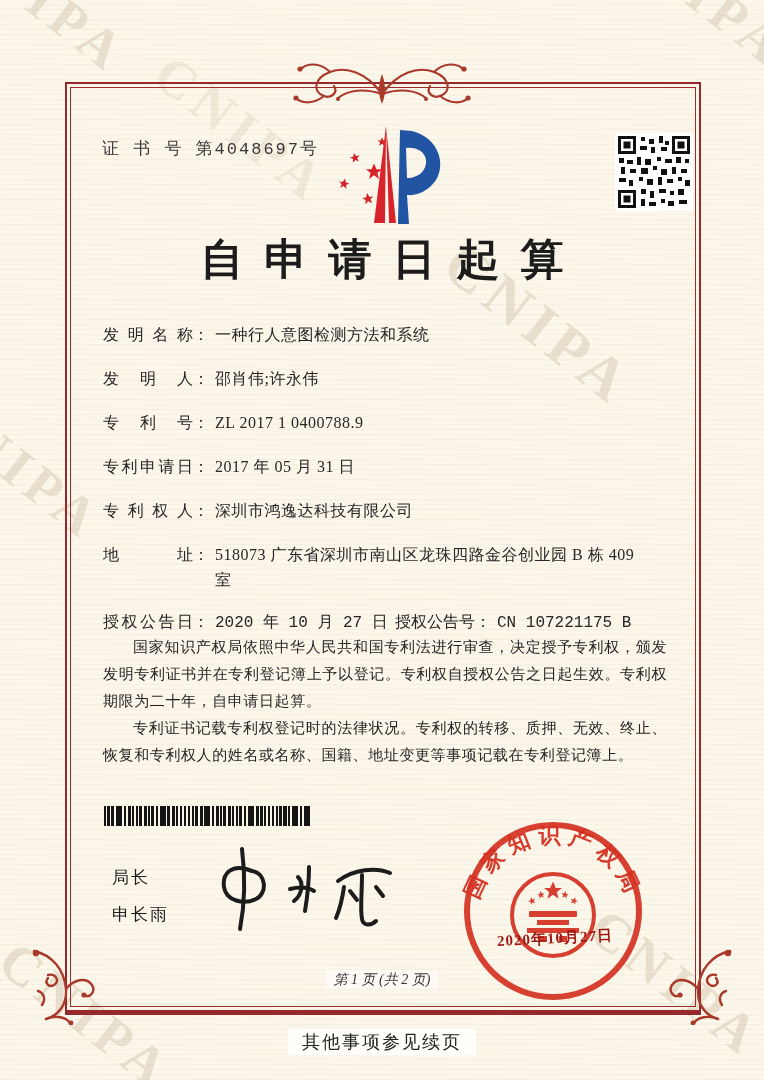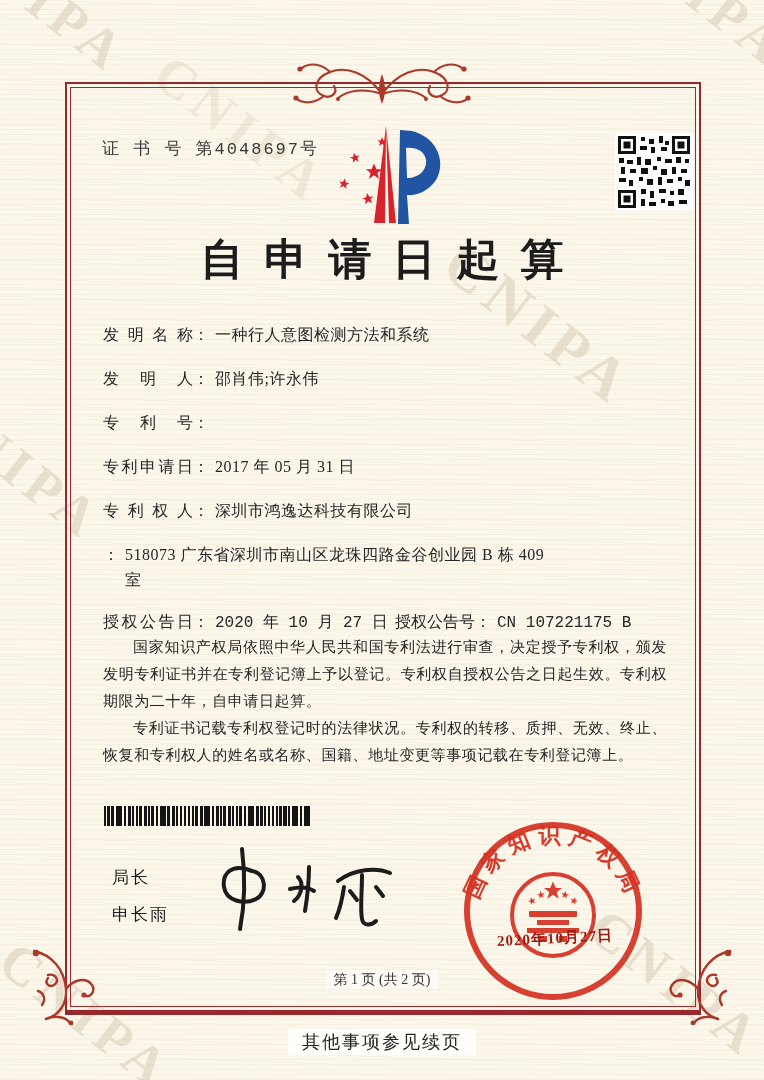--- a/index.html
+++ b/index.html
@@ -59,21 +59,21 @@
   .seal{ position:absolute; left:461px; top:819px; z-index:3; }
   .seal-date{
     position:absolute; left:455px; top:929px; width:200px; text-align:center;
     font-size:15px; font-weight:bold; color:#9c1812; letter-spacing:1px;
     transform:rotate(-3deg); z-index:4;
   }
   .page-info{
     position:absolute; left:0; top:971px; width:100%; text-align:center; z-index:2;
     font-size:14px; color:#333;
   }
-  .page-info span{ background:rgba(255,255,255,0.55); padding:2px 8px; }
+  .page-info span{ background:rgba(255,255,255,0.55); padding:2px 8px;font-style:italic; }
   .cont-note{
     position:absolute; left:0; top:1030px; width:100%; text-align:center; z-index:2;
     font-size:18px; color:#222; letter-spacing:2px;
   }
   .cont-note span{ background:#fffefb; padding:3px 14px; }
   .orn-top{ position:absolute; left:286px; top:54px; z-index:2; }
   .orn-bl{ position:absolute; left:26px; top:945px; z-index:2; }
   .orn-br{ position:absolute; left:666px; top:945px; z-index:2; transform:scaleX(-1); }
 </style>
 </head>
@@ -212,32 +212,34 @@
       <span class="fvalue">一种行人意图检测方法和系统</span>
     </div>
     <div class="field-row">
       <span class="flabel">发明人</span>
         <span class="fcolon">：</span>
       <span class="fvalue">邵肖伟;许永伟</span>
     </div>
     <div class="field-row">
       <span class="flabel">专利号</span>
         <span class="fcolon">：</span>
+      <span class="fvalue">ZL 2017 1 0400788.9</span>
     </div>
     <div class="field-row">
       <span class="flabel">专利申请日</span>
         <span class="fcolon">：</span>
       <span class="fvalue">2017 年 05 月 31 日</span>
     </div>
     <div class="field-row">
       <span class="flabel">专利权人</span>
         <span class="fcolon">：</span>
       <span class="fvalue">深圳市鸿逸达科技有限公司</span>
     </div>
     <div class="field-row">
+      <span class="flabel">地址</span>
         <span class="fcolon">：</span>
       <span class="fvalue" style="max-width:438px;">518073 广东省深圳市南山区龙珠四路金谷创业园 B 栋 409 室</span>
     </div>
     <div class="grant-row">
       <div class="grant-left">
         <span class="glabel">授权公告日</span>
           <span class="fcolon">：</span>
         <span>2020 年 10 月 27 日</span>
       </div>
       <div class="grant-right">

